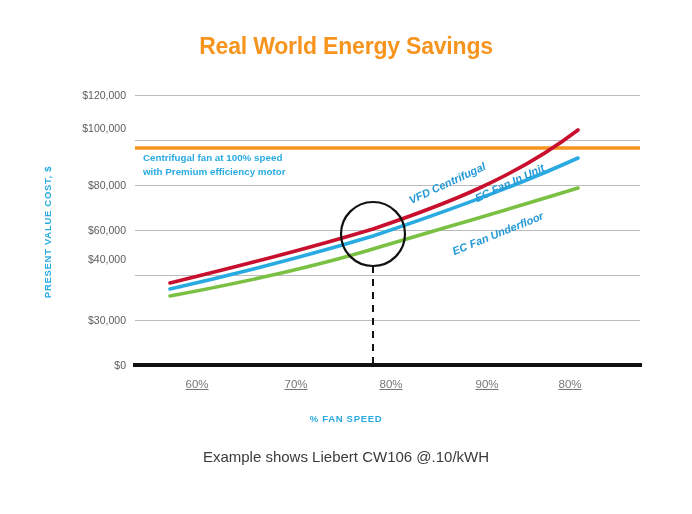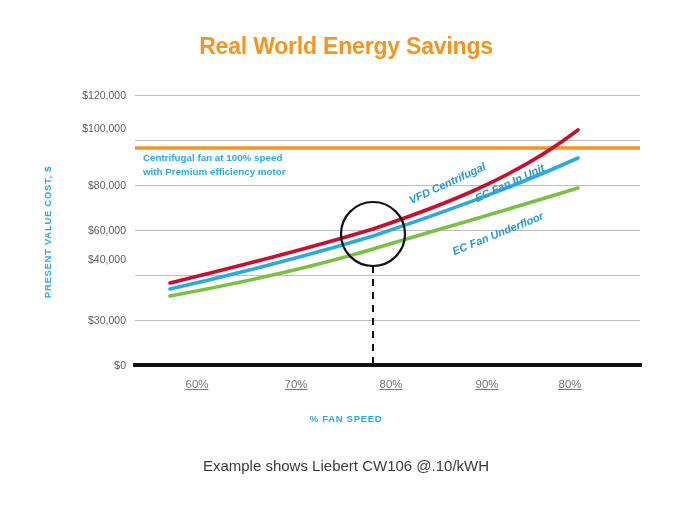--- a/index.html
+++ b/index.html
@@ -117,21 +117,20 @@
     transform: rotate(-22deg);
   }
   .caption {
     position: absolute;
     top: 448px;
     left: 0;
     width: 692px;
     text-align: center;
     font-size: 15px;
     color: #3b3b3b;
-    margin-top: 9px;
   }
 </style>
 </head>
 <body>
 
 <div id="chart-root">
 
   <div class="chart-title">Real World Energy Savings</div>
 
   <svg class="plot-svg" width="692" height="514">

